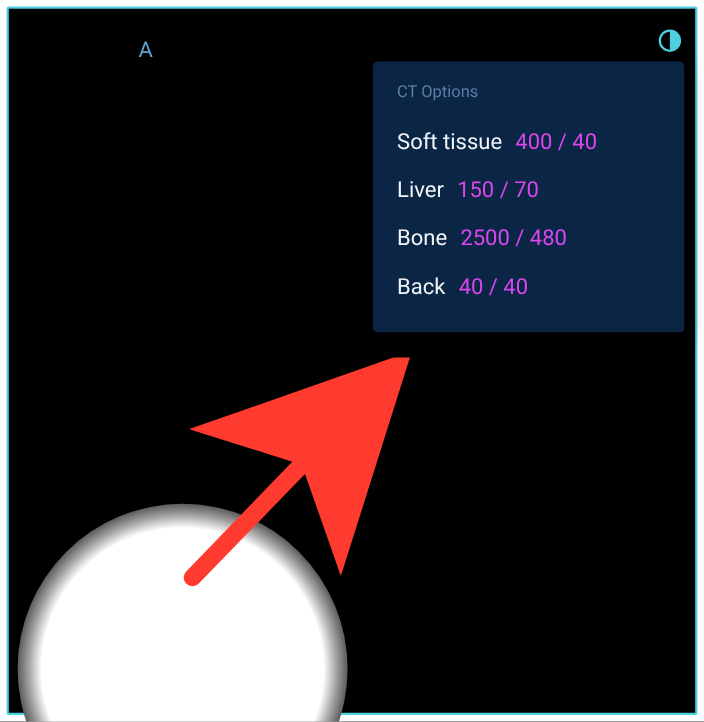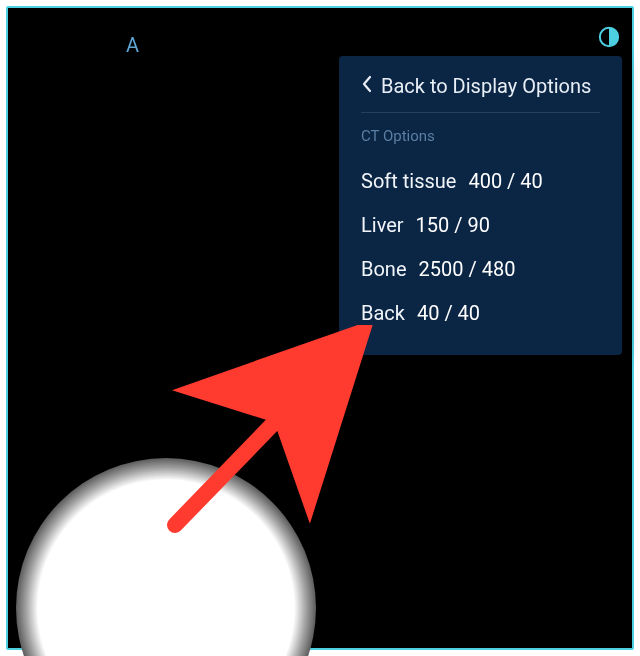--- a/index.html
+++ b/index.html
@@ -74,21 +74,21 @@
       align-items: flex-end;
       gap: 12px;
       font-size: 20px;
       padding: 10px 0;
       cursor: pointer;
     }
     .preset-name {
       color: #f1f5f9;
     }
     .preset-value {
-      color: #ffffff;
+      color: #d946ef;
     }
     .ct-slice {
       position: absolute;
       left: 8px;
       bottom: -110px;
       width: 300px;
       height: 300px;
       border-radius: 50%;
     }
     .ct-slice .ring {
@@ -121,38 +121,30 @@
   <span class="orientation-label">A</span>
 
   <div class="contrast-icon">
     <svg viewBox="0 0 24 24" width="22" height="22">
       <circle cx="12" cy="12" r="10" fill="none" stroke="#4dd0e1" stroke-width="2.2"></circle>
       <path d="M12 2 A10 10 0 0 1 12 22 Z" fill="#4dd0e1"></path>
     </svg>
   </div>
 
   <div class="dropdown">
-    <div class="back-row">
-      <span class="chevron">
-        <svg width="12" height="18" viewBox="0 0 12 18">
-            <path d="M9 2 L3 9 L9 16" stroke="#e8eef5" stroke-width="2.2" fill="none" stroke-linecap="round" stroke-linejoin="round"></path>
-          </svg>
-      </span>
-      <span>Back to Display Options</span>
-    </div>
 
     <div class="section-label">CT Options</div>
 
     <div class="preset-item">
       <span class="preset-name">Soft tissue</span>
       <span class="preset-value">400 / 40</span>
     </div>
     <div class="preset-item">
       <span class="preset-name">Liver</span>
-      <span class="preset-value">150 / 90</span>
+      <span class="preset-value">150 / 70</span>
     </div>
     <div class="preset-item">
       <span class="preset-name">Bone</span>
       <span class="preset-value">2500 / 480</span>
     </div>
     <div class="preset-item">
       <span class="preset-name">Back</span>
       <span class="preset-value">40 / 40</span>
     </div>
   </div>

